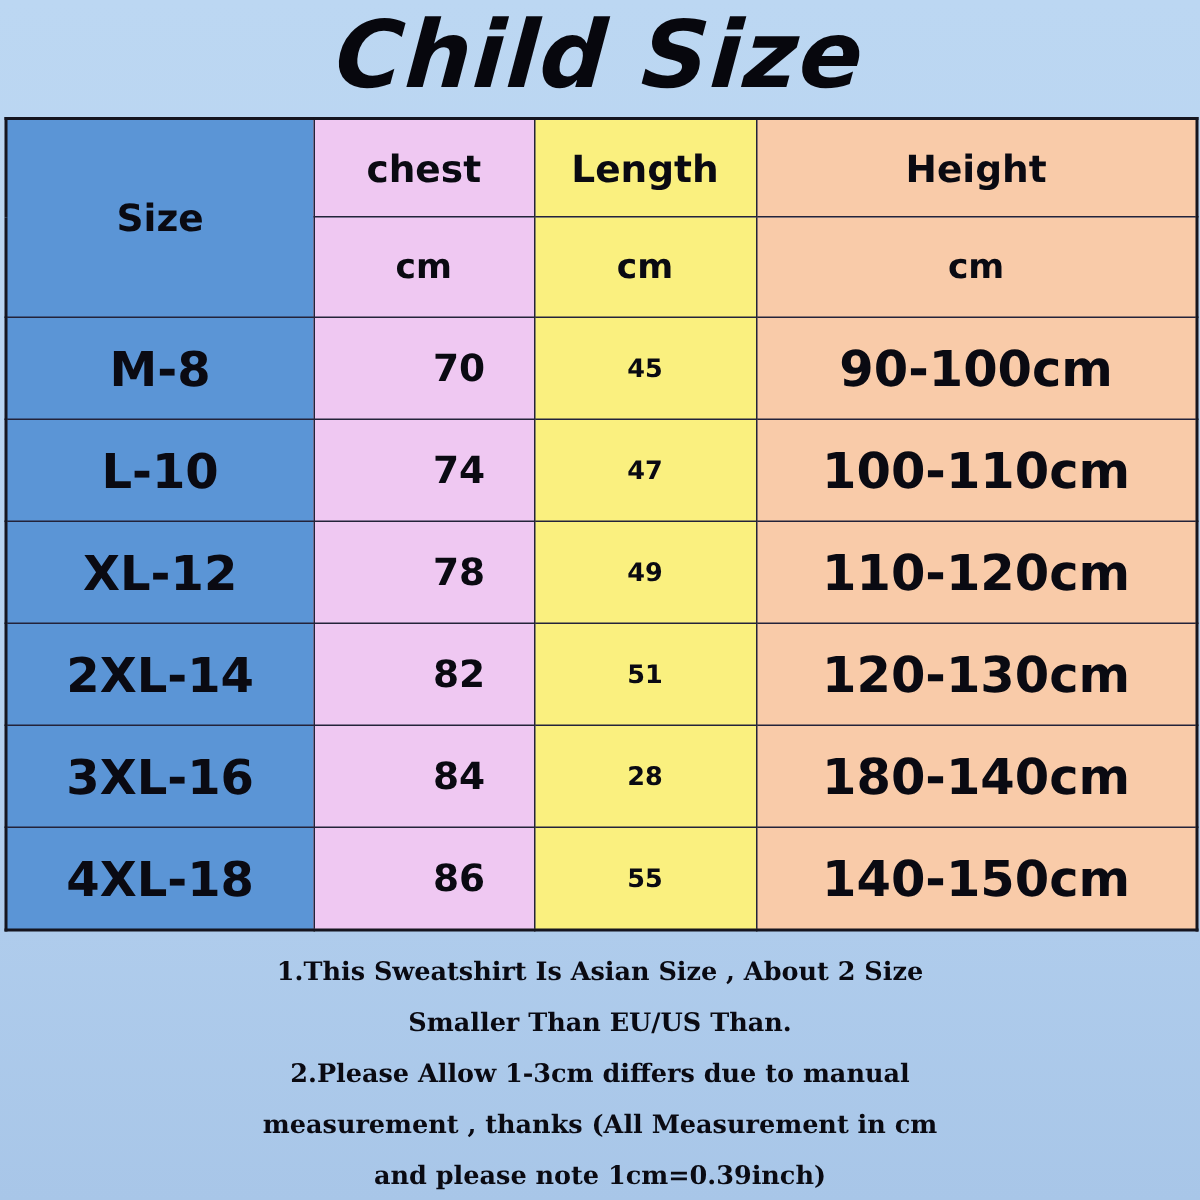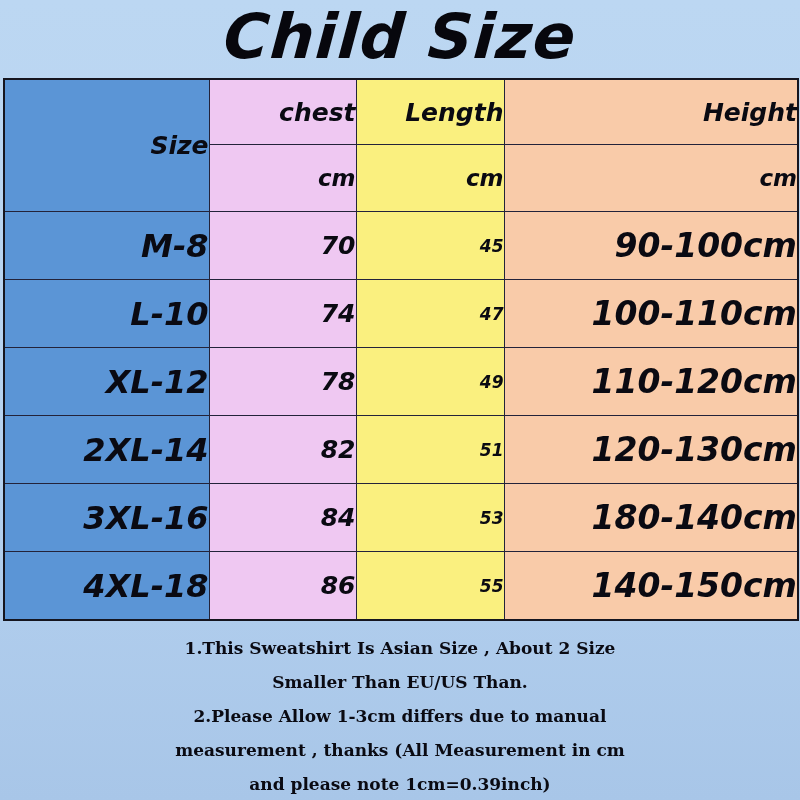--- a/index.html
+++ b/index.html
@@ -50,24 +50,23 @@
   }
   table.size-table {
     width: 794px;
     border-collapse: collapse;
     table-layout: fixed;
     border: 2px solid #15151f;
   }
   table.size-table td,
   table.size-table th {
     border: 1px solid #23233a;
-    text-align: right;
+    text-align: center;
     vertical-align: middle;
     font-family: "DejaVu Sans", sans-serif;
-    font-style: italic;
     font-weight: bold;
     color: #0a0a12;
     padding: 0;
   }
 
   col.c-size   { width: 205px; }
   col.c-chest  { width: 147px; }
   col.c-length { width: 148px; }
   col.c-height { width: 294px; }
 
@@ -162,21 +161,21 @@
         </tr>
         <tr class="data-row">
           <td class="cell-size">2XL-14</td>
           <td class="cell-chest">82</td>
           <td class="cell-length">51</td>
           <td class="cell-height">120-130cm</td>
         </tr>
         <tr class="data-row">
           <td class="cell-size">3XL-16</td>
           <td class="cell-chest">84</td>
-          <td class="cell-length">53</td>
+          <td class="cell-length">28</td>
           <td class="cell-height">180-140cm</td>
         </tr>
         <tr class="data-row">
           <td class="cell-size">4XL-18</td>
           <td class="cell-chest">86</td>
           <td class="cell-length">55</td>
           <td class="cell-height">140-150cm</td>
         </tr>
       </tbody>
     </table>

